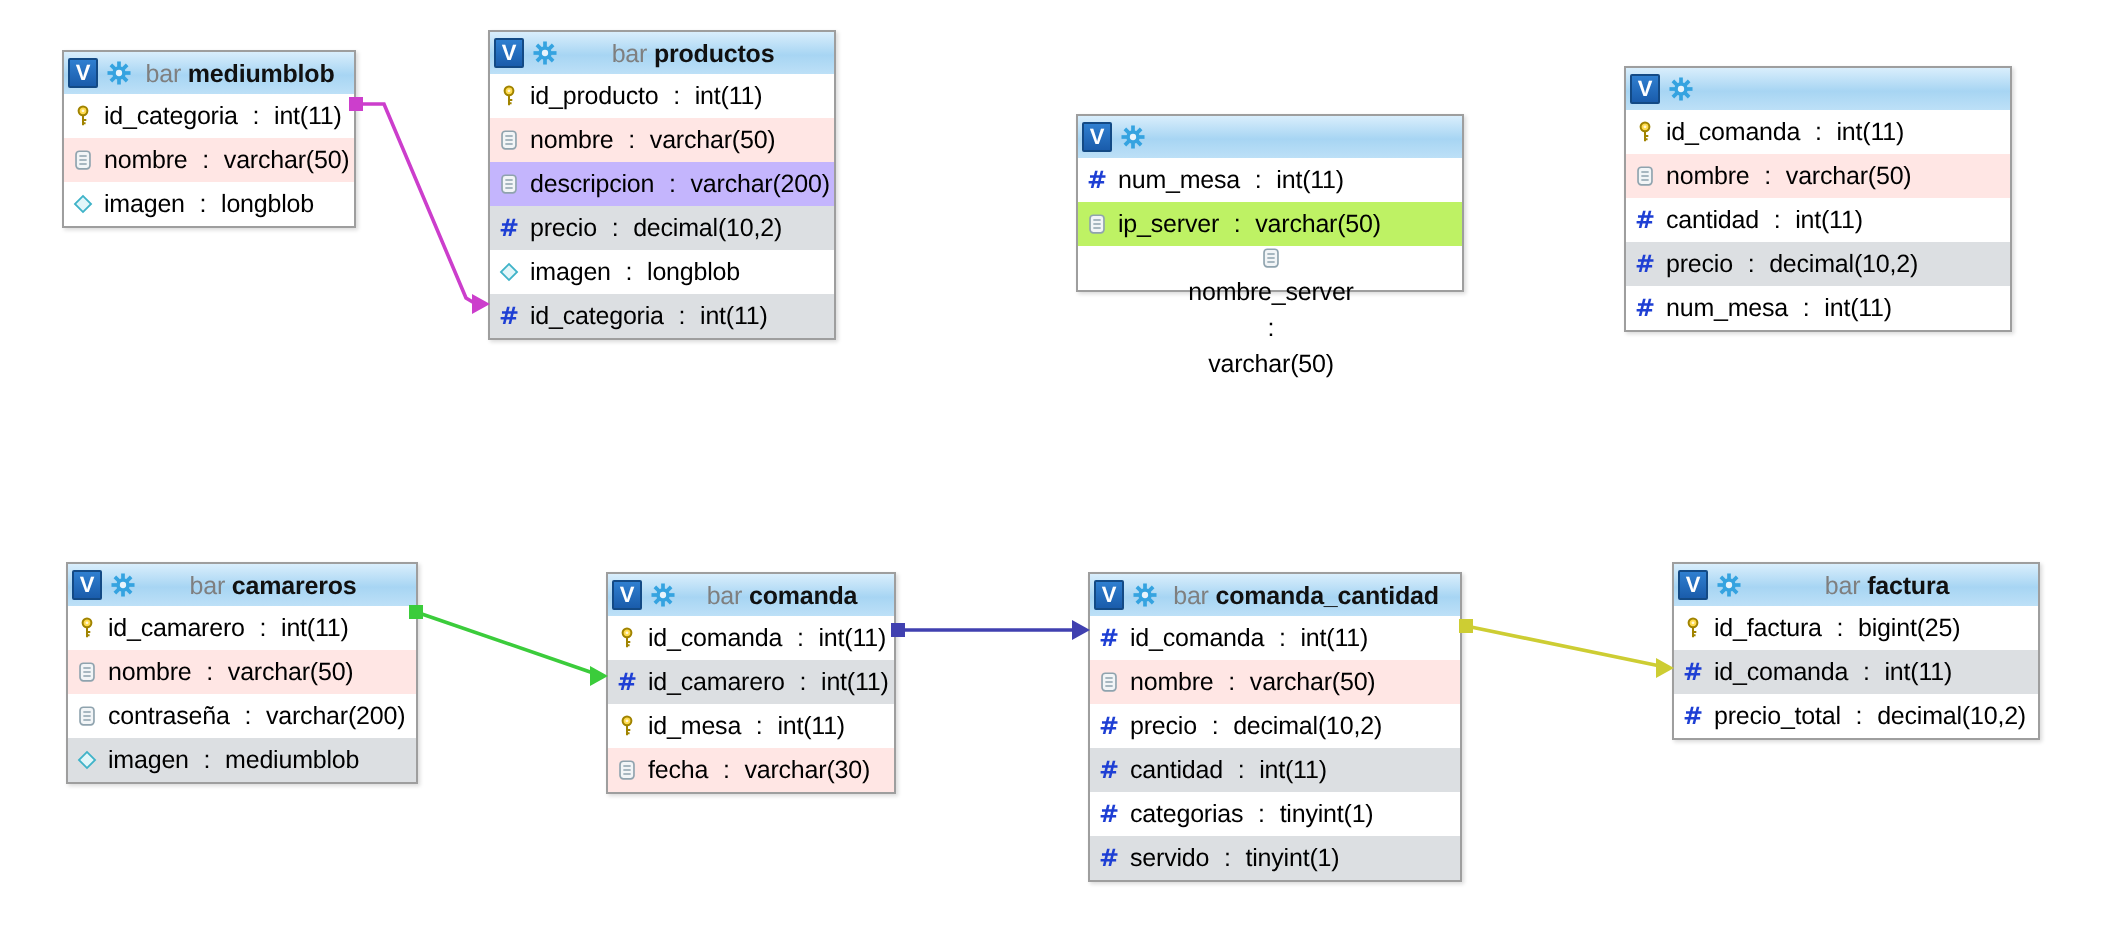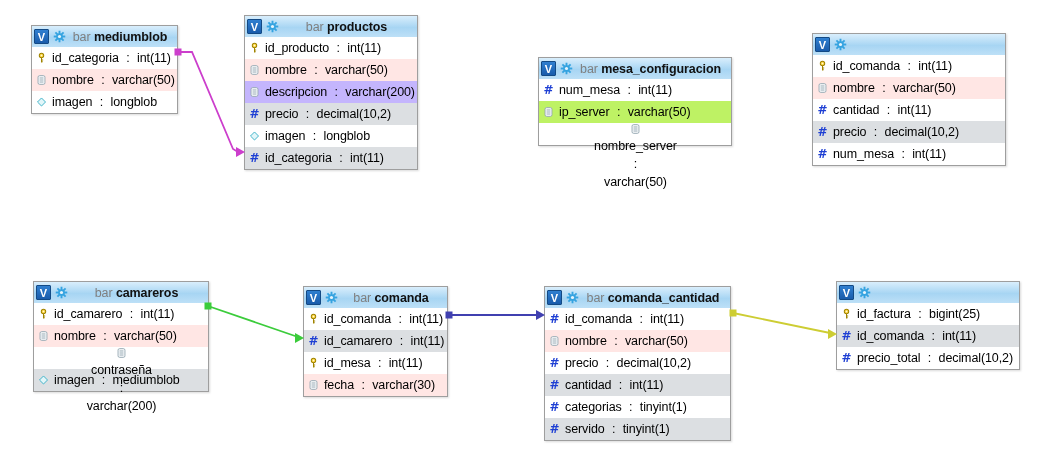--- a/index.html
+++ b/index.html
@@ -206,21 +206,20 @@
             <g fill="#35a3e0">
               <rect x="6" y="0.8" width="2" height="12.4"></rect>
               <rect x="0.8" y="6" width="12.4" height="2"></rect>
               <rect x="6" y="0.8" width="2" height="12.4" transform="rotate(45 7 7)"></rect>
               <rect x="6" y="0.8" width="2" height="12.4" transform="rotate(-45 7 7)"></rect>
               <circle cx="7" cy="7" r="3.6"></circle>
             </g>
             <circle cx="7" cy="7" r="1.7" fill="#e8f4fc"></circle>
           </svg>
         </span>
-        <span class="header-label"><span class="schema-label">bar</span><span class="sep"> </span><span class="tname">mesa_configuracion</span></span>
       </div>
       <div class="field-row" style="background: rgb(255, 255, 255);">
         <span class="f-icon">
           <span class="num-ico">#</span>
         </span>
         <span>num_mesa</span>
         <span class="sep"> : </span>
         <span>int(11)</span>
       </div>
       <div class="field-row" style="background: #bef264;">
@@ -343,21 +342,21 @@
         <span class="f-icon">
           <svg viewBox="0 0 12 12" width="11" height="12">
             <rect x="2.2" y="1.2" width="7.6" height="9.6" rx="1.8" fill="#f2f5f7" stroke="#8fa3ae" stroke-width="0.9"></rect>
             <path d="M4 3.8 h4 M4 6 h4 M4 8.2 h4" stroke="#8fa3ae" stroke-width="0.9"></path>
           </svg>
         </span>
         <span>nombre</span>
         <span class="sep"> : </span>
         <span>varchar(50)</span>
       </div>
-      <div class="field-row" style="background: rgb(255, 255, 255); flex-direction: column;">
+      <div class="field-row" style="background: rgb(255, 255, 255);">
         <span class="f-icon">
           <svg viewBox="0 0 12 12" width="11" height="12">
             <rect x="2.2" y="1.2" width="7.6" height="9.6" rx="1.8" fill="#f2f5f7" stroke="#8fa3ae" stroke-width="0.9"></rect>
             <path d="M4 3.8 h4 M4 6 h4 M4 8.2 h4" stroke="#8fa3ae" stroke-width="0.9"></path>
           </svg>
         </span>
         <span>contraseña</span>
         <span class="sep"> : </span>
         <span>varchar(200)</span>
       </div>
@@ -510,20 +509,21 @@
             <g fill="#35a3e0">
               <rect x="6" y="0.8" width="2" height="12.4"></rect>
               <rect x="0.8" y="6" width="12.4" height="2"></rect>
               <rect x="6" y="0.8" width="2" height="12.4" transform="rotate(45 7 7)"></rect>
               <rect x="6" y="0.8" width="2" height="12.4" transform="rotate(-45 7 7)"></rect>
               <circle cx="7" cy="7" r="3.6"></circle>
             </g>
             <circle cx="7" cy="7" r="1.7" fill="#e8f4fc"></circle>
           </svg>
         </span>
+        <span class="header-label"><span class="schema-label">bar</span><span class="sep"> </span><span class="tname">factura</span></span>
       </div>
       <div class="field-row" style="background: rgb(255, 255, 255);">
         <span class="f-icon">
           <svg viewBox="0 0 12 12" width="11" height="12">
             <circle cx="6" cy="3.2" r="2.4" fill="#ffdb4d" stroke="#a08300" stroke-width="1.1"></circle>
             <circle cx="6" cy="3.2" r="0.8" fill="#fff8dd"></circle>
             <path d="M6 5.6 V11 M6 8.2 h1.8 M6 10 h1.4" stroke="#a08300" stroke-width="1.1" fill="none"></path>
           </svg>
         </span>
         <span>id_factura</span>

